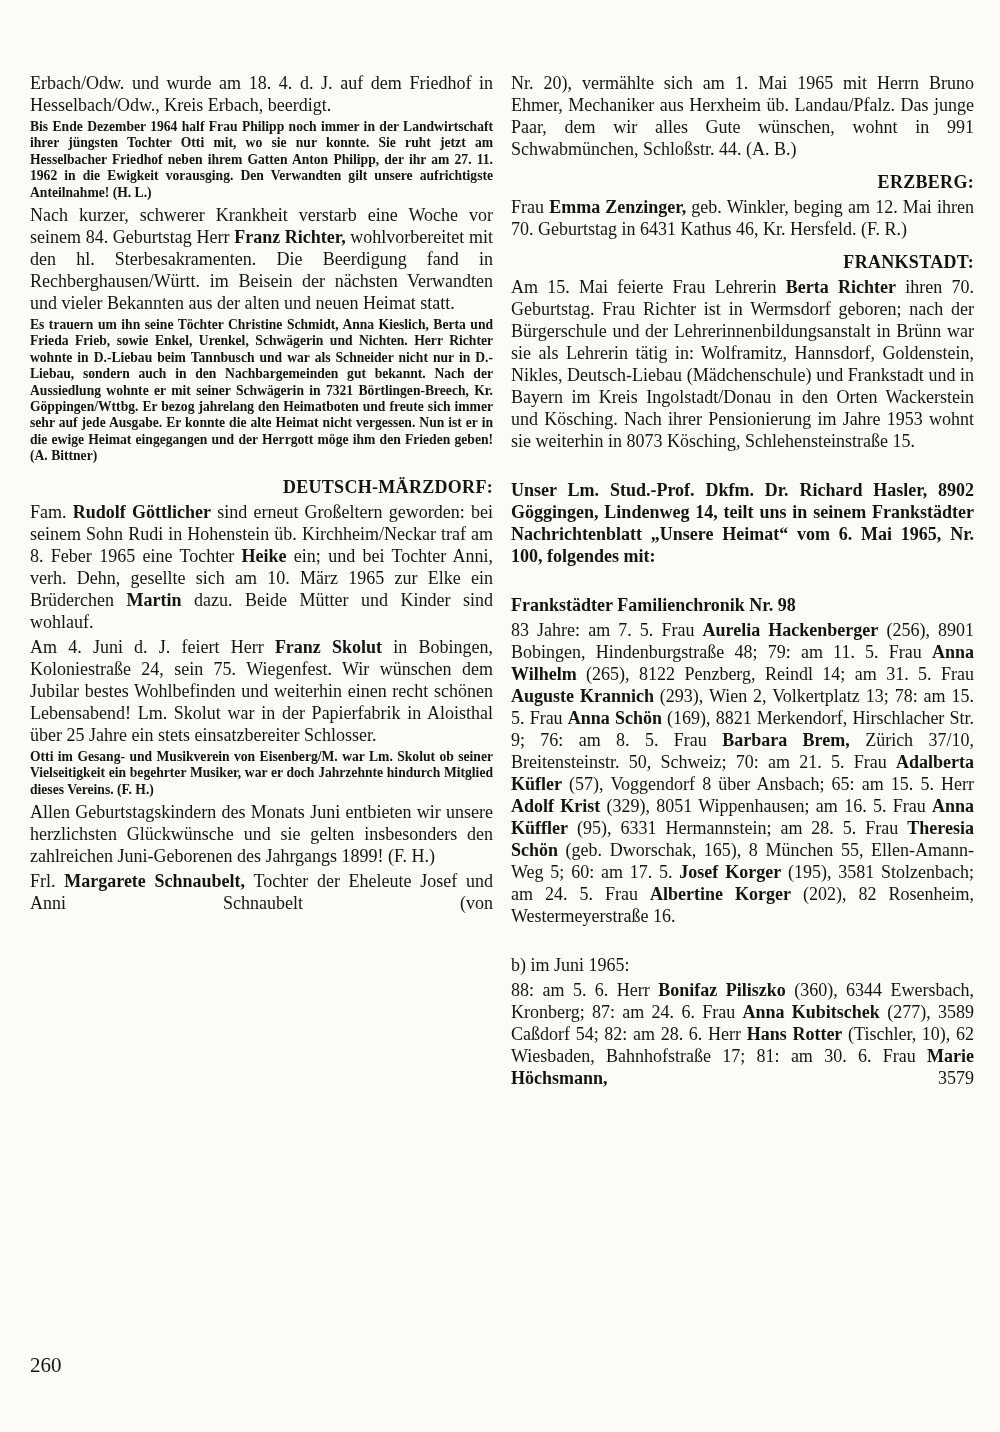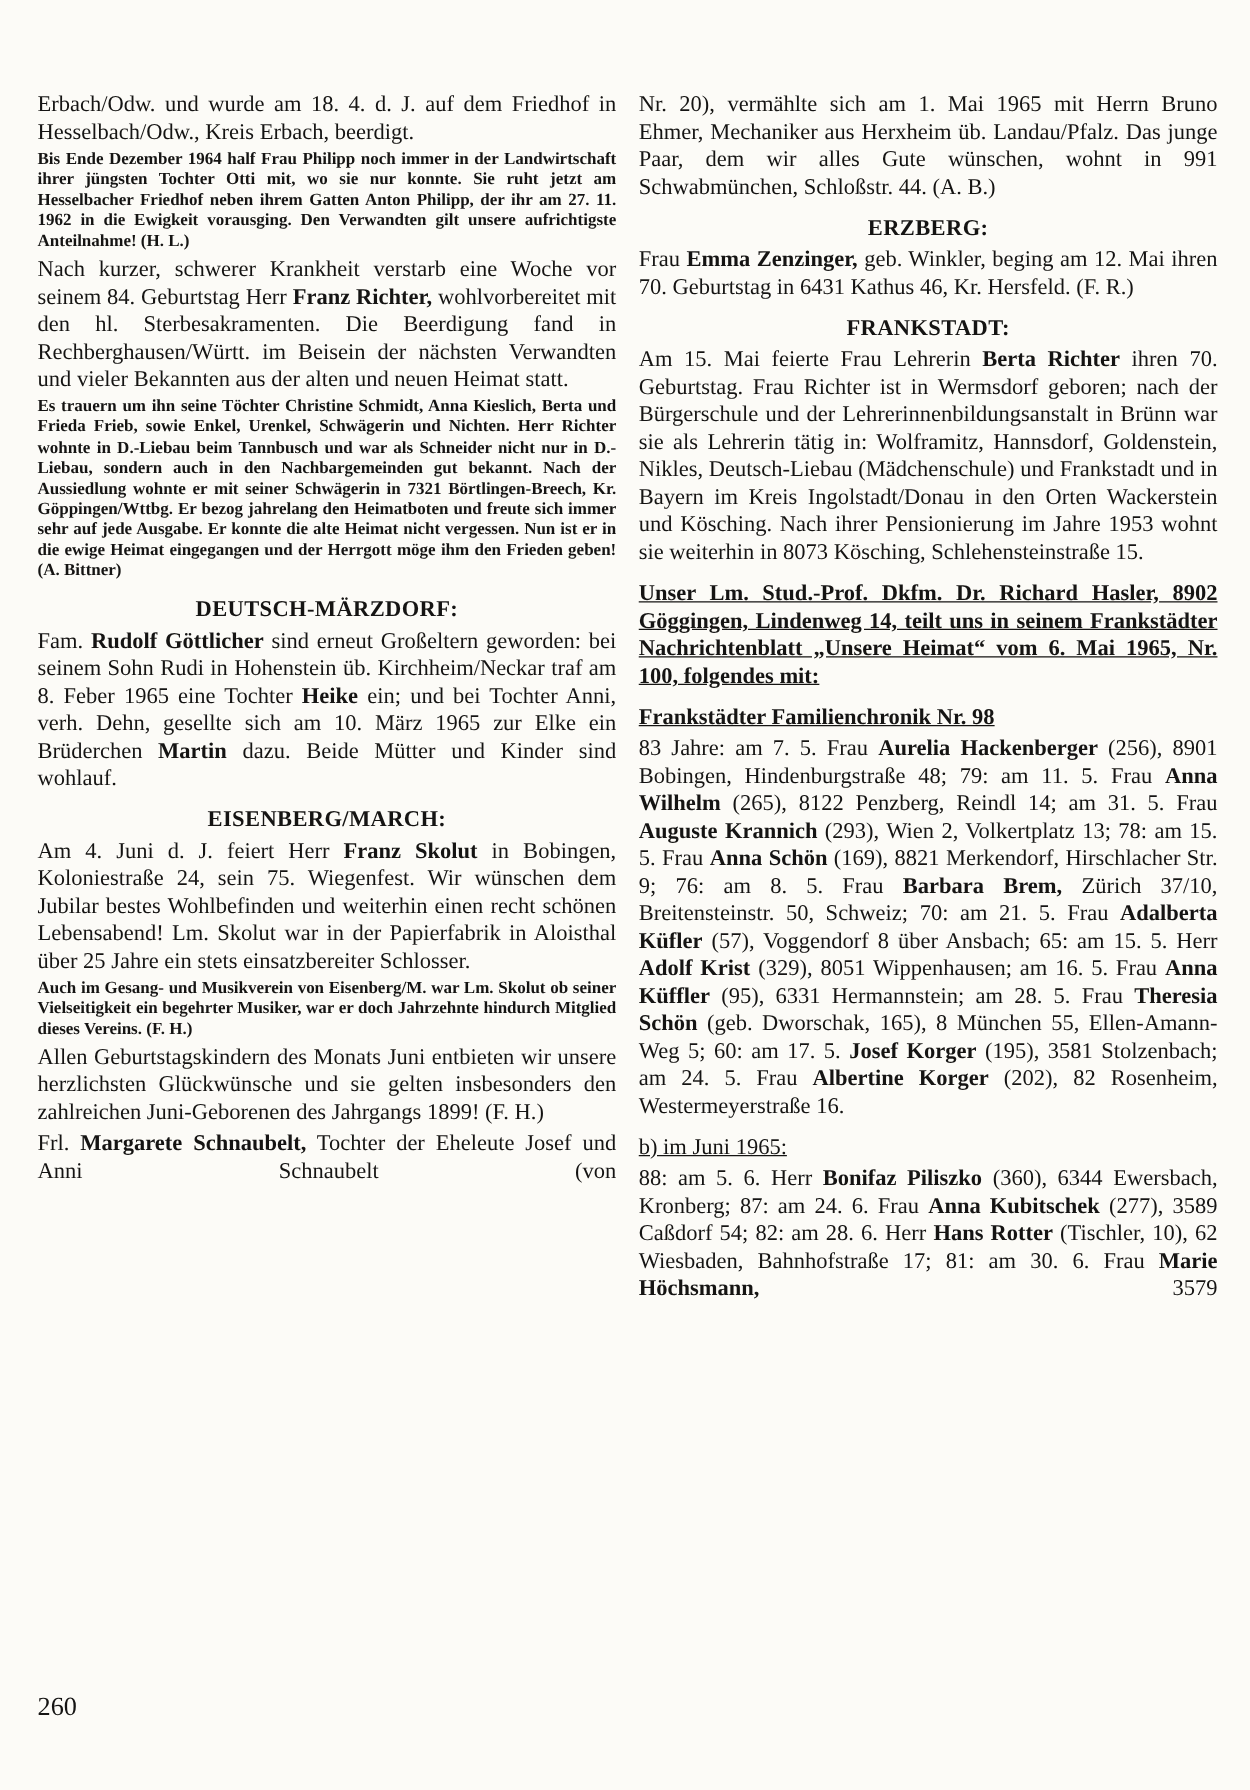--- a/index.html
+++ b/index.html
@@ -10,42 +10,41 @@
     padding: 72px 26px 0 30px;
     position: relative; overflow: hidden;
     margin: 0 auto;
   }
   .columns { display: flex; gap: 18px; }
   .col { flex: 1 1 0; min-width: 0; }
   .para { margin: 0 0 3px 0; text-align: justify; hyphens: auto; -webkit-hyphens: auto; }
   p.body { font-size: 18px; line-height: 22px; }
   p.small { font-size: 13.6px; line-height: 16.4px; font-weight: 700; }
   h3.heading { font-size: 18px; line-height: 22px; font-weight: 700;
-               margin: 11px 0 3px 0; text-align: center; letter-spacing: 0.3px; font-family: Liberation Serif, serif; }
+               margin: 11px 0 3px 0; text-align: right; letter-spacing: 0.3px; font-family: Liberation Serif, serif; }
   .b { font-weight: 700; }
-  .gap { margin-top: 11px; text-decoration: underline; }
+  .gap { margin-top: 27px; }
   .jlast { text-align-last: justify; }
   .page-number { position: absolute; left: 30px; bottom: 54px;
                  font-size: 21px; font-weight: 400; }
 </style>
 </head>
 <body>
 
 <div class="page">
   <div class="columns">
     <div class="col">
         <p class="para body"><span>Erbach/Odw. und wurde am 18. 4. d. J. auf dem Friedhof in Hesselbach/Odw., Kreis Erbach, beerdigt.</span></p>
         <p class="para small"><span>Bis Ende Dezember 1964 half Frau Philipp noch immer in der Landwirtschaft ihrer jüngsten Tochter Otti mit, wo sie nur konnte. Sie ruht jetzt am Hesselbacher Friedhof neben ihrem Gatten Anton Philipp, der ihr am 27. 11. 1962 in die Ewigkeit vorausging. Den Verwandten gilt unsere aufrichtigste Anteilnahme! (H. L.)</span></p>
         <p class="para body"><span>Nach kurzer, schwerer Krankheit verstarb eine Woche vor seinem 84. Geburtstag Herr </span><span class="b">Franz Richter,</span><span> wohlvorbereitet mit den hl. Sterbesakramenten. Die Beerdigung fand in Rechberghausen/Württ. im Beisein der nächsten Verwandten und vieler Bekannten aus der alten und neuen Heimat statt.</span></p>
         <p class="para small"><span>Es trauern um ihn seine Töchter Christine Schmidt, Anna Kieslich, Berta und Frieda Frieb, sowie Enkel, Urenkel, Schwägerin und Nichten. Herr Richter wohnte in D.-Liebau beim Tannbusch und war als Schneider nicht nur in D.-Liebau, sondern auch in den Nachbargemeinden gut bekannt. Nach der Aussiedlung wohnte er mit seiner Schwägerin in 7321 Börtlingen-Breech, Kr. Göppingen/Wttbg. Er bezog jahrelang den Heimatboten und freute sich immer sehr auf jede Ausgabe. Er konnte die alte Heimat nicht vergessen. Nun ist er in die ewige Heimat eingegangen und der Herrgott möge ihm den Frieden geben! (A. Bittner)</span></p>
         <h3 class="para heading"><span class="b">DEUTSCH-MÄRZDORF:</span></h3>
         <p class="para body"><span>Fam. </span><span class="b">Rudolf Göttlicher</span><span> sind erneut Großeltern geworden: bei seinem Sohn Rudi in Hohenstein üb. Kirchheim/Neckar traf am 8. Feber 1965 eine Tochter </span><span class="b">Heike</span><span> ein; und bei Tochter Anni, verh. Dehn, gesellte sich am 10. März 1965 zur Elke ein Brüderchen </span><span class="b">Martin</span><span> dazu. Beide Mütter und Kinder sind wohlauf.</span></p>
-        <h3 class="para heading"><span class="b">EISENBERG/MARCH:</span></h3>
         <p class="para body"><span>Am 4. Juni d. J. feiert Herr </span><span class="b">Franz Skolut</span><span> in Bobingen, Koloniestraße 24, sein 75. Wiegenfest. Wir wünschen dem Jubilar bestes Wohlbefinden und weiterhin einen recht schönen Lebensabend! Lm. Skolut war in der Papierfabrik in Aloisthal über 25 Jahre ein stets einsatzbereiter Schlosser.</span></p>
-        <p class="para small"><span>Auch im Gesang- und Musikverein von Eisenberg/M. war Lm. Skolut ob seiner Vielseitigkeit ein begehrter Musiker, war er doch Jahrzehnte hindurch Mitglied dieses Vereins. (F. H.)</span></p>
+        <p class="para small"><span>Otti im Gesang- und Musikverein von Eisenberg/M. war Lm. Skolut ob seiner Vielseitigkeit ein begehrter Musiker, war er doch Jahrzehnte hindurch Mitglied dieses Vereins. (F. H.)</span></p>
         <p class="para body"><span>Allen Geburtstagskindern des Monats Juni entbieten wir unsere herzlichsten Glückwünsche und sie gelten insbesonders den zahlreichen Juni-Geborenen des Jahrgangs 1899! (F. H.)</span></p>
         <p class="para body jlast"><span>Frl. </span><span class="b">Margarete Schnaubelt,</span><span> Tochter der Eheleute Josef und Anni Schnaubelt (von</span></p>
       </div>
     <div class="col">
         <p class="para body"><span>Nr. 20), vermählte sich am 1. Mai 1965 mit Herrn Bruno Ehmer, Mechaniker aus Herxheim üb. Landau/Pfalz. Das junge Paar, dem wir alles Gute wünschen, wohnt in 991 Schwabmünchen, Schloßstr. 44. (A. B.)</span></p>
         <h3 class="para heading"><span class="b">ERZBERG:</span></h3>
         <p class="para body"><span>Frau </span><span class="b">Emma Zenzinger,</span><span> geb. Winkler, beging am 12. Mai ihren 70. Geburtstag in 6431 Kathus 46, Kr. Hersfeld. (F. R.)</span></p>
         <h3 class="para heading"><span class="b">FRANKSTADT:</span></h3>
         <p class="para body"><span>Am 15. Mai feierte Frau Lehrerin </span><span class="b">Berta Richter</span><span> ihren 70. Geburtstag. Frau Richter ist in Wermsdorf geboren; nach der Bürgerschule und der Lehrerinnenbildungsanstalt in Brünn war sie als Lehrerin tätig in: Wolframitz, Hannsdorf, Goldenstein, Nikles, Deutsch-Liebau (Mädchenschule) und Frankstadt und in Bayern im Kreis Ingolstadt/Donau in den Orten Wackerstein und Kösching. Nach ihrer Pensionierung im Jahre 1953 wohnt sie weiterhin in 8073 Kösching, Schlehensteinstraße 15.</span></p>
         <p class="para body gap"><span class="b">Unser Lm. Stud.-Prof. Dkfm. Dr. Richard Hasler, 8902 Göggingen, Lindenweg 14, teilt uns in seinem Frankstädter Nachrichtenblatt „Unsere Heimat“ vom 6. Mai 1965, Nr. 100, folgendes mit:</span></p>

